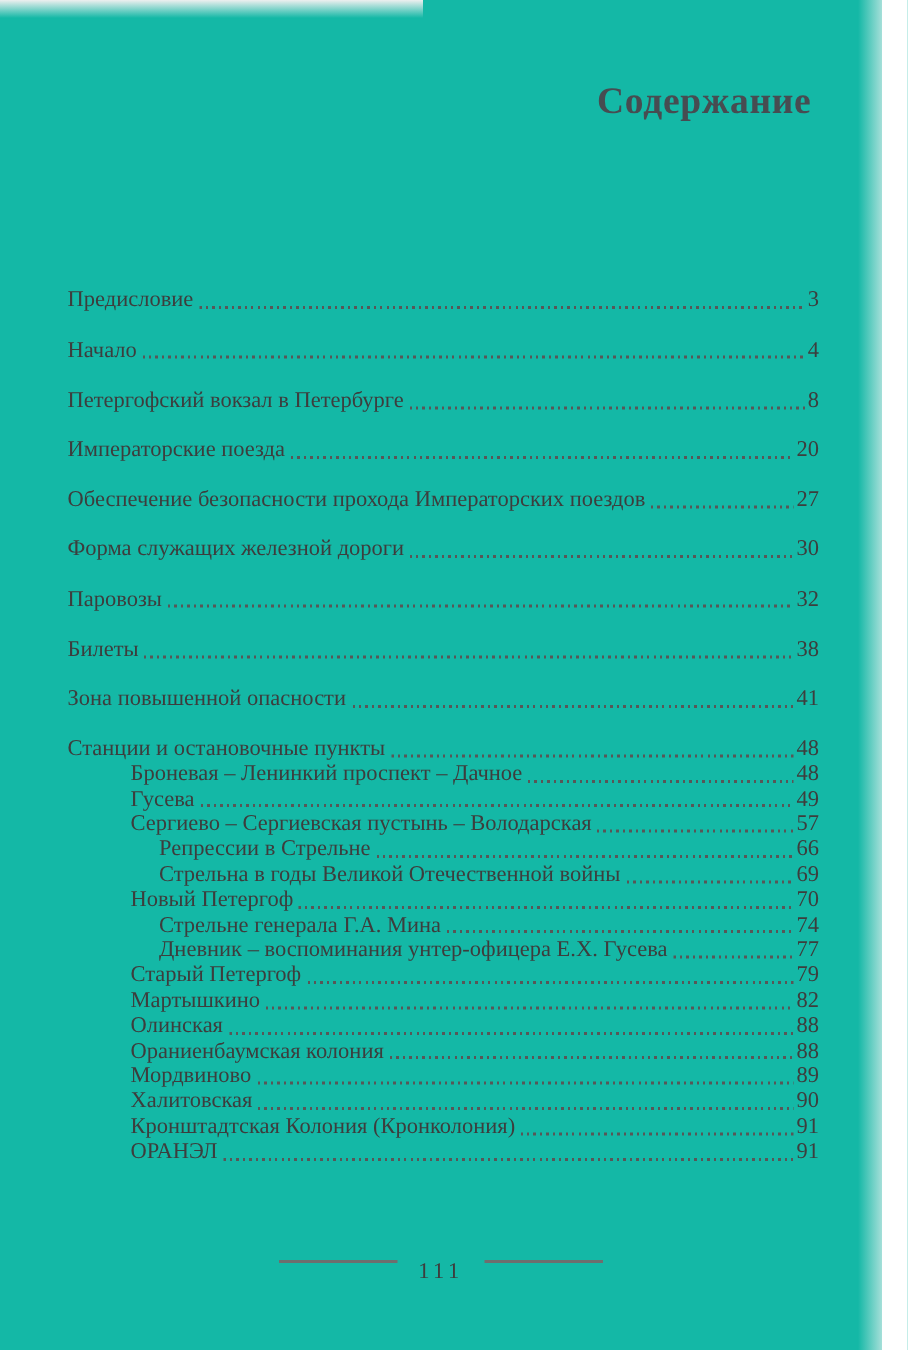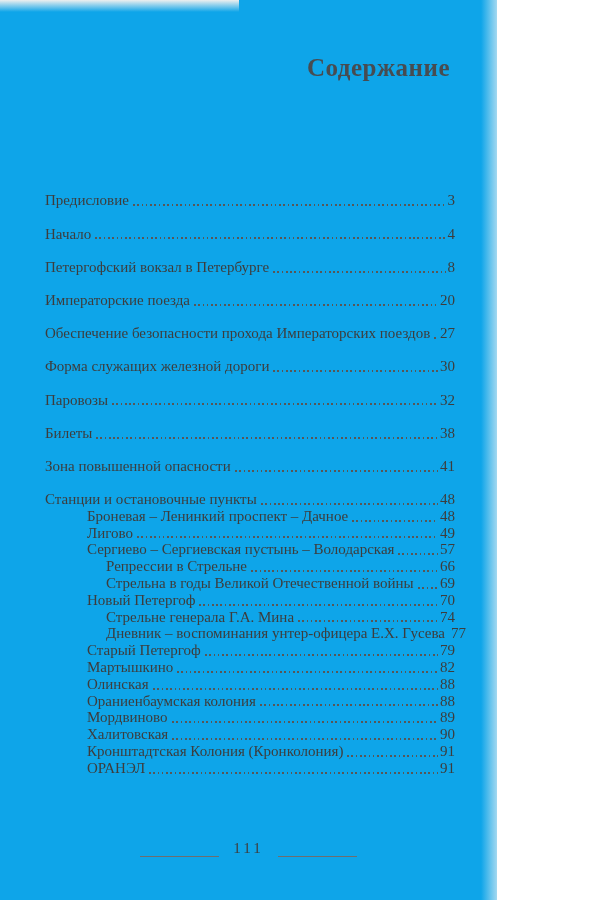--- a/index.html
+++ b/index.html
@@ -2,23 +2,23 @@
 <html><head>
 <meta charset="utf-8">
 <style>
   html, body {
     margin: 0;
     padding: 0;
     background: #ffffff;
   }
   .page {
     position: relative;
-    width: 497px;
+    width: 588px;
     height: 900px;
-    background: #0ea5e9;
+    background: #14b8a6;
     overflow: hidden;
     font-family: "Liberation Serif", "DejaVu Serif", serif;
     color: #3d3d3d;
     text-decoration: underline;
   }
   
   .scan-top {
     position: absolute; top: 0; left: 0;
     width: 48%; height: 12px;
     background: linear-gradient(to bottom, #edefef, rgba(255,255,255,0));
@@ -72,21 +72,21 @@
     flex: 0 0 auto;
     color: #3d3d3d;
   }
   .footer {
     position: absolute;
     top: 840px;
     left: 0;
     width: 100%;
     display: flex;
     justify-content: center;
-    align-items: flex-end;
+    align-items: flex-start;
     gap: 14px;
   }
   .footer .rule {
     width: 79px;
     height: 1.5px;
     background: #6e6e6e;
   }
   .footer .folio {
     font-size: 15px;
     letter-spacing: 3px;
@@ -152,21 +152,21 @@
       <span class="label">Станции и остановочные пункты</span>
       <span class="leader"></span>
       <span class="pageno">48</span>
     </div>
       <div class="toc-row level1">
       <span class="label">Броневая – Ленинкий проспект – Дачное</span>
       <span class="leader"></span>
       <span class="pageno">48</span>
     </div>
       <div class="toc-row level1">
-      <span class="label">Лигово</span>
+      <span class="label">Гусева</span>
       <span class="leader"></span>
       <span class="pageno">49</span>
     </div>
       <div class="toc-row level1">
       <span class="label">Сергиево – Сергиевская пустынь – Володарская</span>
       <span class="leader"></span>
       <span class="pageno">57</span>
     </div>
       <div class="toc-row level2">
       <span class="label">Репрессии в Стрельне</span>

